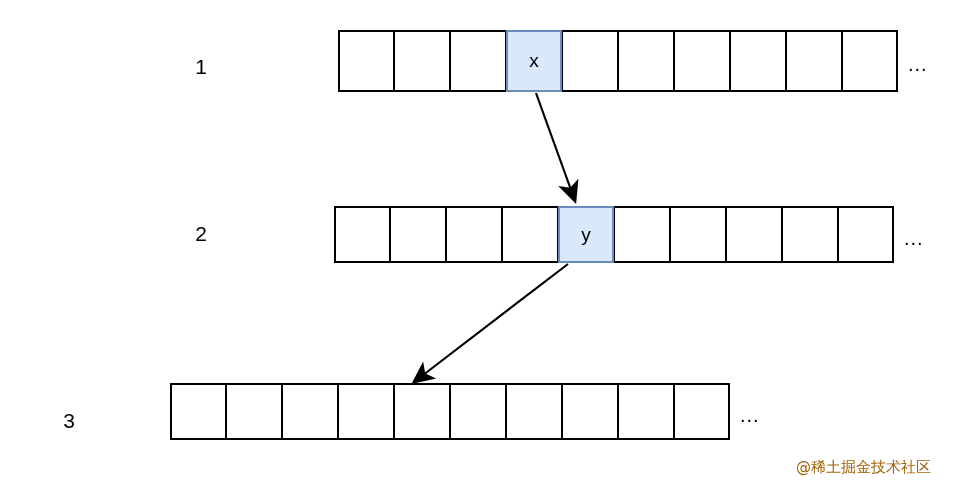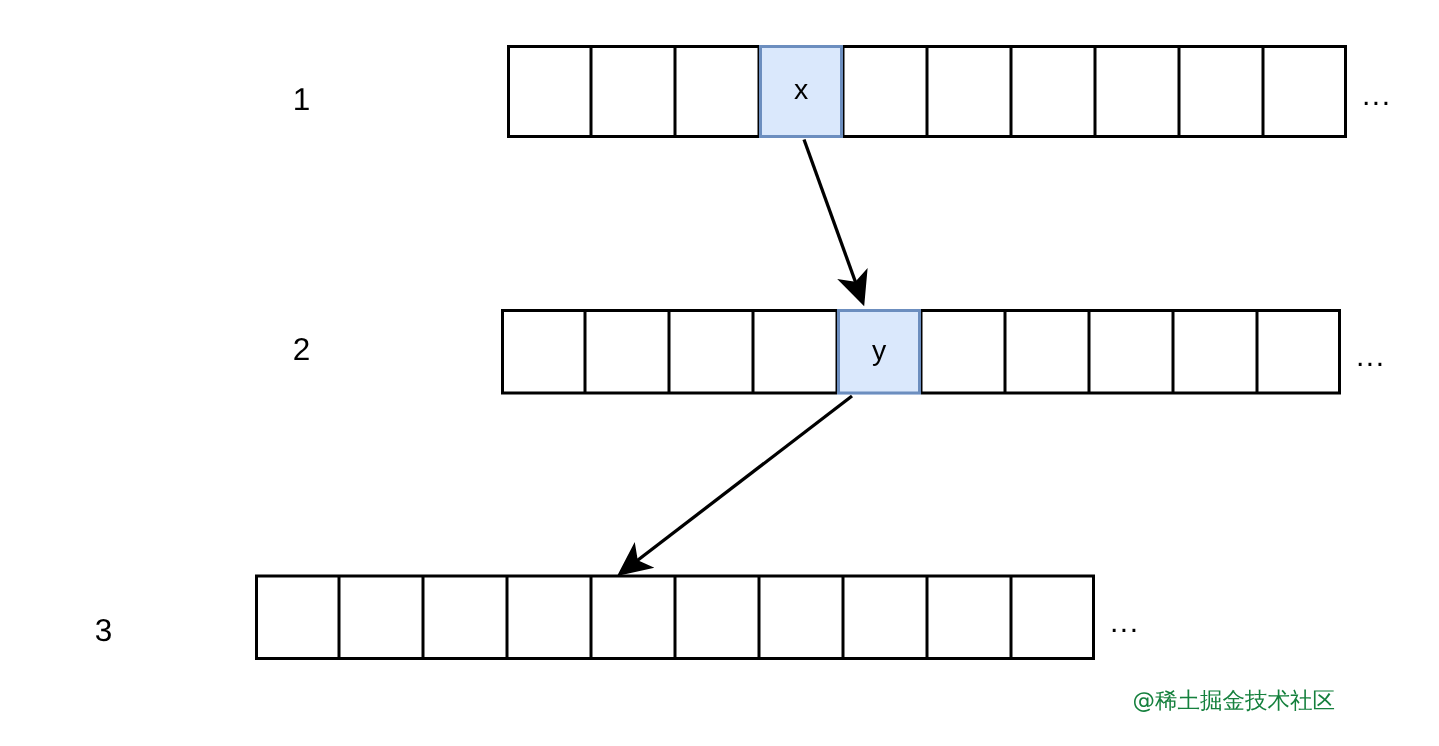--- a/index.html
+++ b/index.html
@@ -144,15 +144,15 @@
       <marker id="ah" markerWidth="11" markerHeight="11" refX="9" refY="5.5" orient="auto" markerUnits="strokeWidth">
         <path d="M0,0.6 L10.5,5.5 L0,10.4 L2.6,5.5 Z" fill="#000000"></path>
       </marker>
     </defs>
     <g id="arrow-host">
         <line x1="536" y1="93" x2="575" y2="201" stroke="#000000" stroke-width="2.2" marker-end="url(#ah)"></line>
         <line x1="568" y1="264" x2="414" y2="382" stroke="#000000" stroke-width="2.2" marker-end="url(#ah)"></line>
       </g>
   </svg>
 
-  <div class="watermark" style="left: 755px; top: 458px; color: #15803d;">@稀土掘金技术社区</div>
+  <div class="watermark" style="left: 796px; top: 458px; color: #a16207;">@稀土掘金技术社区</div>
 
 </div>
 
 </body></html>

